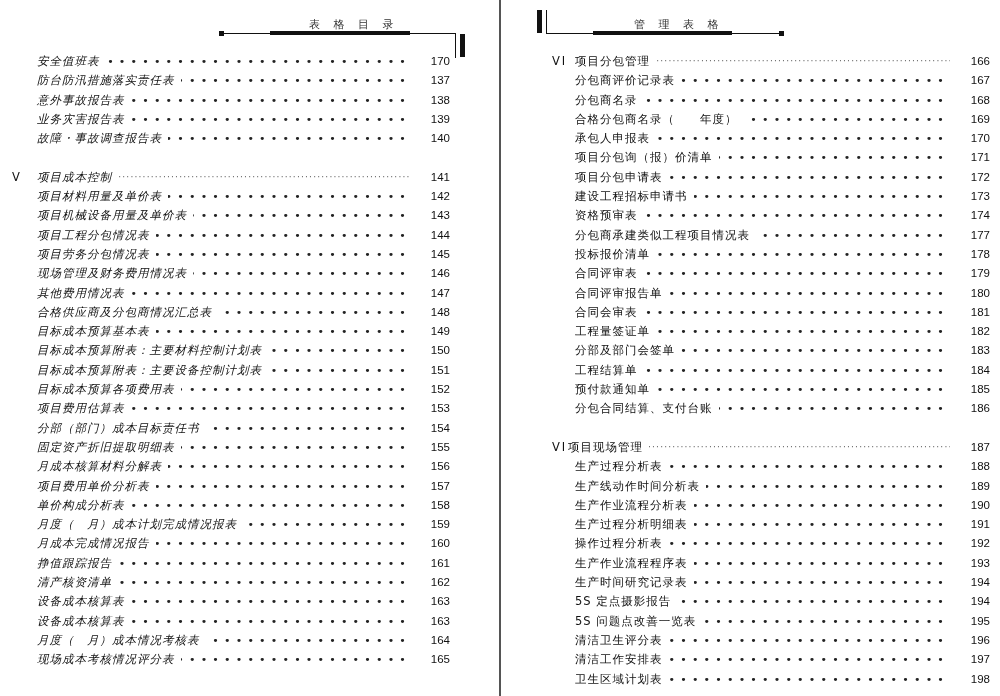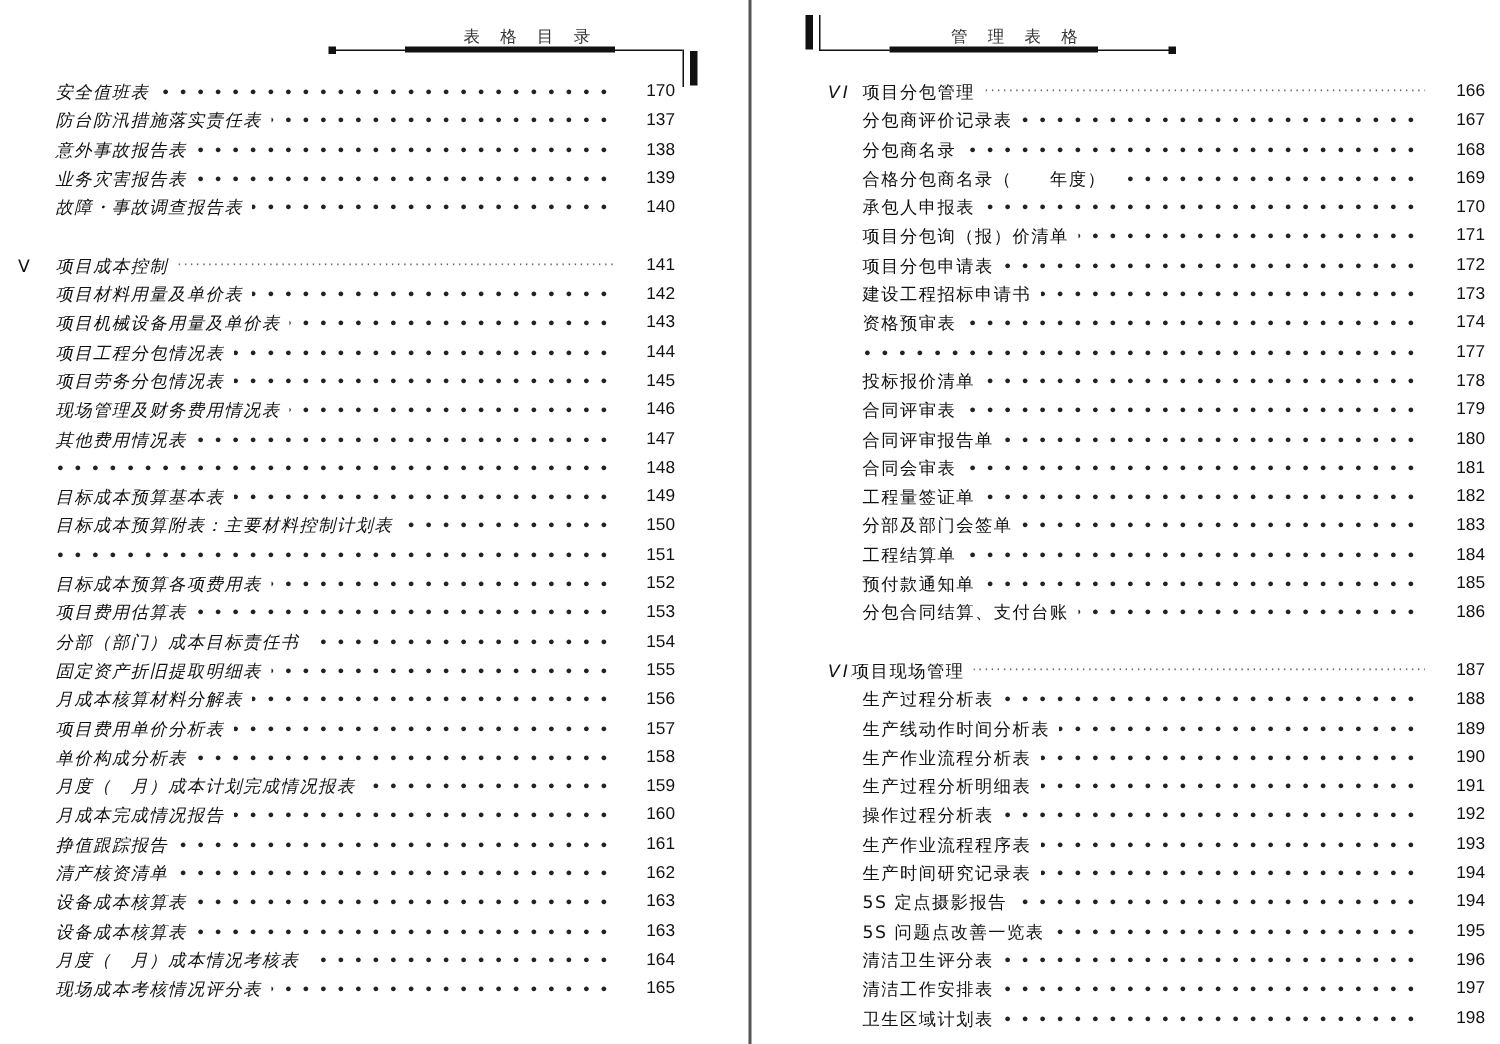--- a/index.html
+++ b/index.html
@@ -33,21 +33,21 @@
   .page-left .row .num { right: 10px; width: 36px; }
   .page-left .row.section .roman { left: 12px; }
   .page-left .row.section .label { left: 37px; }
   .page-left .row.section .dots { left: 37px; width: 400px; }
 
   
   .page-right .toc { left: 0; width: 499px; }
   .page-right .row .label { left: 74px; }
   .page-right .row .dots { left: 74px; width: 382px; }
   .page-right .row .num { right: 10px; width: 36px; }
-  .page-right .row.section .roman { left: 51px; font-style: italic; }
+  .page-right .row.section .roman { left: 51px; }
   .page-right .row.section .label { left: 74px; text-align: center; }
   .page-right .row.section .dots { left: 74px; width: 412px; }
 </style>
 </head>
 <body>
 
 <div class="divider"></div>
 
 <div class="page page-left">
   <div>
@@ -122,34 +122,36 @@
         <span class="label">现场管理及财务费用情况表</span>
         <span class="num">146</span>
       </div>
     <div class="row">
         <span class="dots">••••••••••••••••••••••••••••••••••••••••••••••••••••••••</span>
         <span class="label">其他费用情况表</span>
         <span class="num">147</span>
       </div>
     <div class="row">
         <span class="dots">••••••••••••••••••••••••••••••••••••••••••••••••••••••••</span>
+        <span class="label">合格供应商及分包商情况汇总表</span>
         <span class="num">148</span>
       </div>
     <div class="row">
         <span class="dots">••••••••••••••••••••••••••••••••••••••••••••••••••••••••</span>
         <span class="label">目标成本预算基本表</span>
         <span class="num">149</span>
       </div>
     <div class="row">
         <span class="dots">••••••••••••••••••••••••••••••••••••••••••••••••••••••••</span>
         <span class="label">目标成本预算附表：主要材料控制计划表</span>
         <span class="num">150</span>
       </div>
     <div class="row">
         <span class="dots">••••••••••••••••••••••••••••••••••••••••••••••••••••••••</span>
+        <span class="label">目标成本预算附表：主要设备控制计划表</span>
         <span class="num">151</span>
       </div>
     <div class="row">
         <span class="dots">••••••••••••••••••••••••••••••••••••••••••••••••••••••••</span>
         <span class="label">目标成本预算各项费用表</span>
         <span class="num">152</span>
       </div>
     <div class="row">
         <span class="dots">••••••••••••••••••••••••••••••••••••••••••••••••••••••••</span>
         <span class="label">项目费用估算表</span>
@@ -277,20 +279,21 @@
         <span class="label">建设工程招标申请书</span>
         <span class="num">173</span>
       </div>
     <div class="row">
         <span class="dots">••••••••••••••••••••••••••••••••••••••••••••••••••••••••</span>
         <span class="label">资格预审表</span>
         <span class="num">174</span>
       </div>
     <div class="row">
         <span class="dots">••••••••••••••••••••••••••••••••••••••••••••••••••••••••</span>
+        <span class="label">分包商承建类似工程项目情况表</span>
         <span class="num">177</span>
       </div>
     <div class="row">
         <span class="dots">••••••••••••••••••••••••••••••••••••••••••••••••••••••••</span>
         <span class="label">投标报价清单</span>
         <span class="num">178</span>
       </div>
     <div class="row">
         <span class="dots">••••••••••••••••••••••••••••••••••••••••••••••••••••••••</span>
         <span class="label">合同评审表</span>

